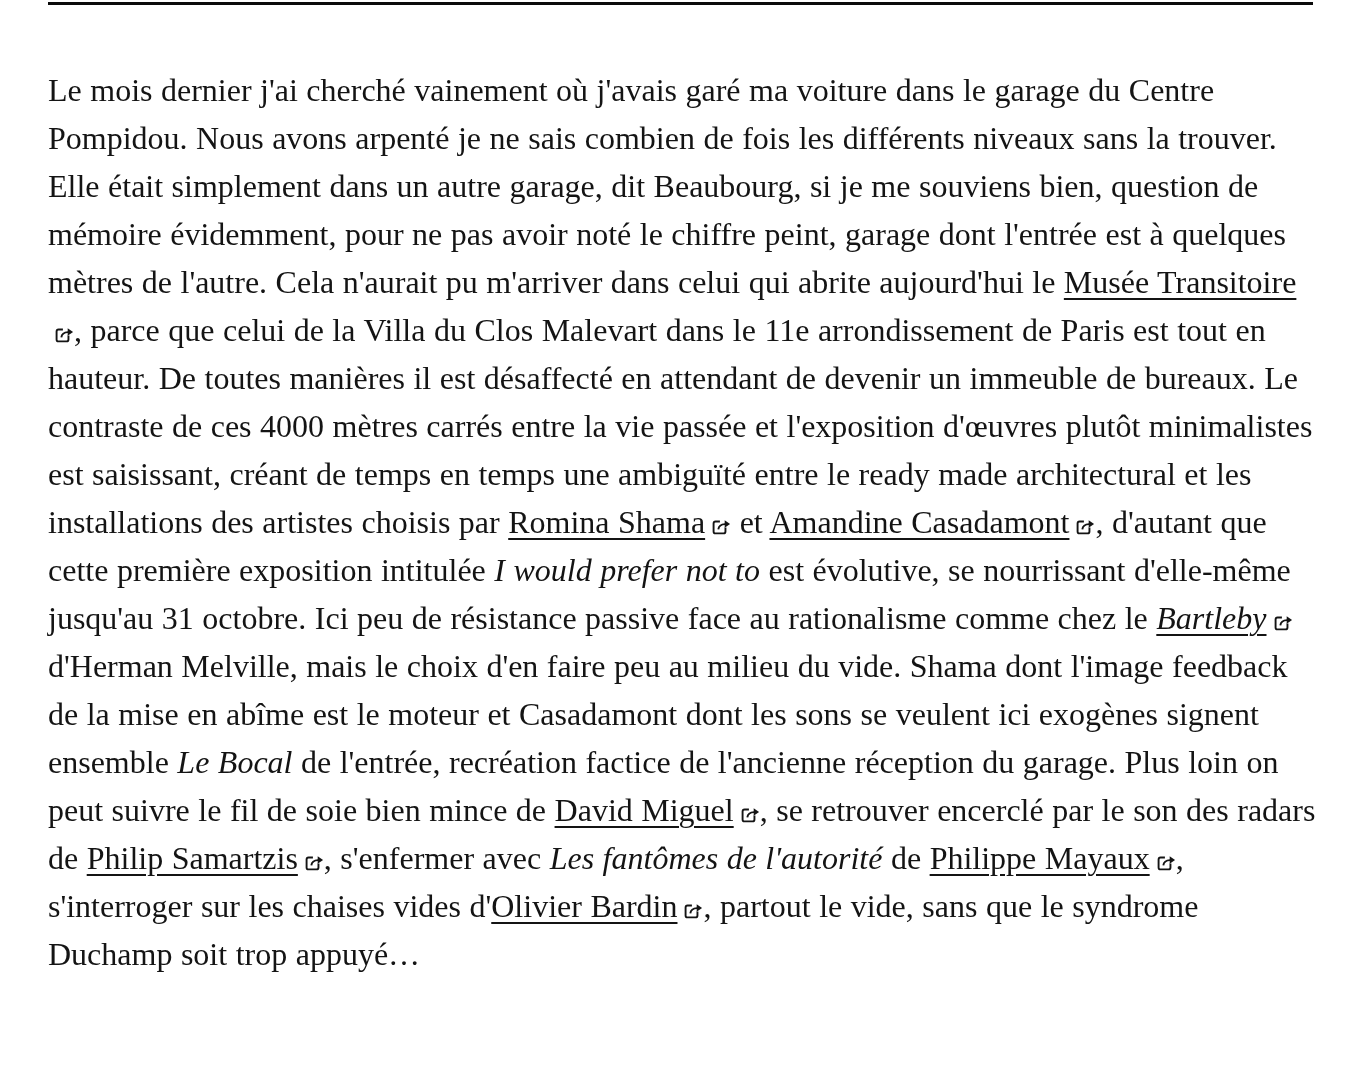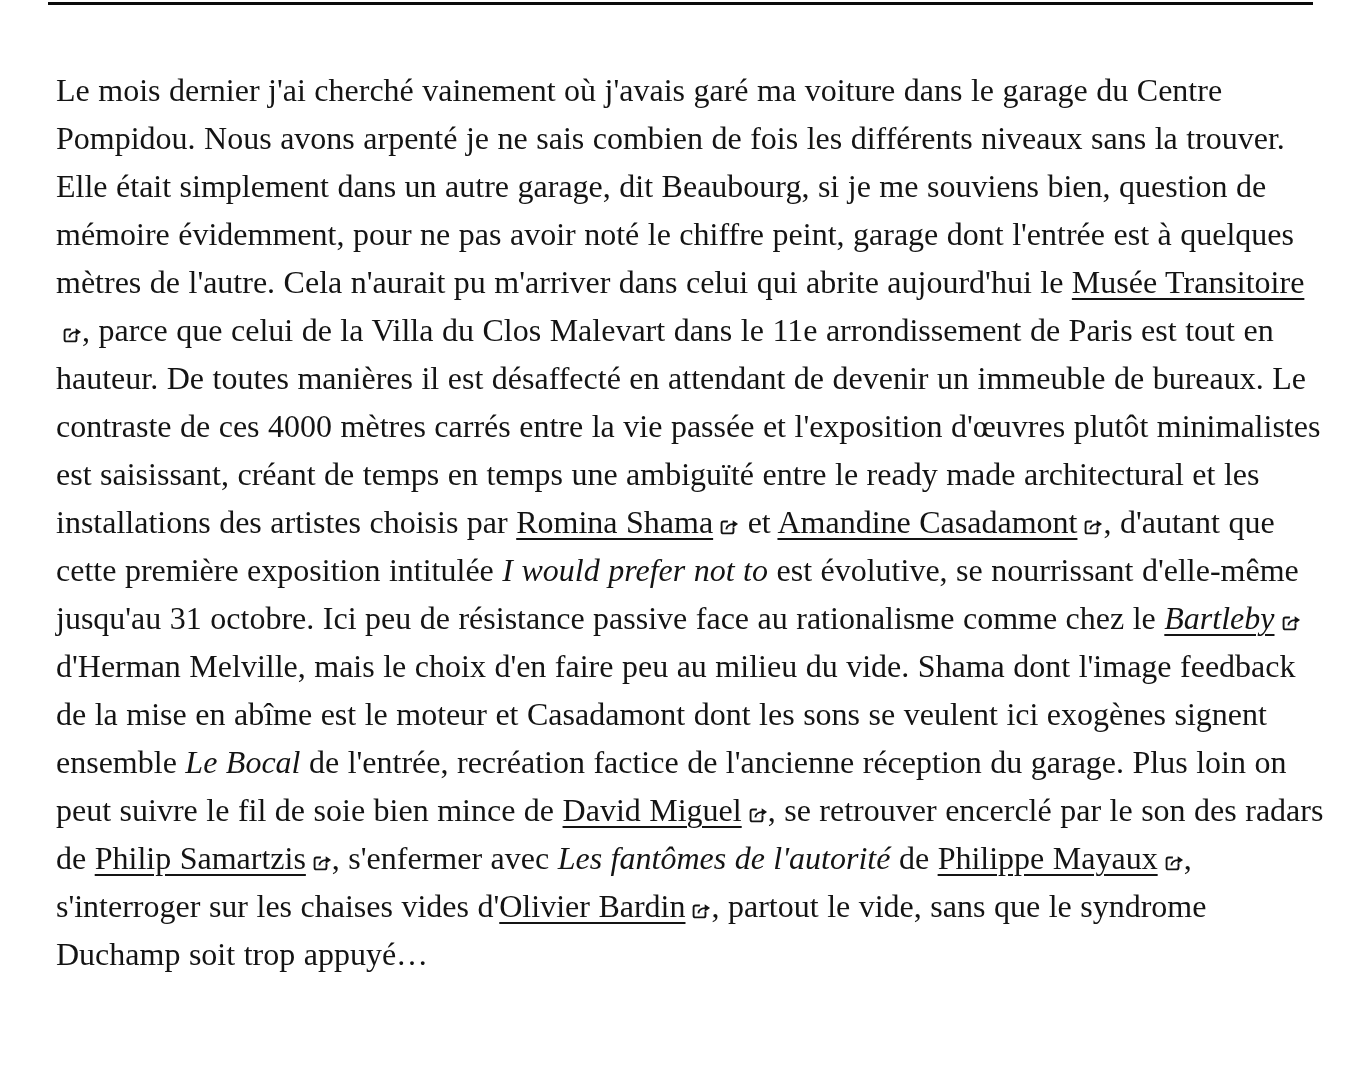--- a/index.html
+++ b/index.html
@@ -25,21 +25,20 @@
   .article {
     position: absolute;
     left: 48px;
     top: 34px;
     width: 1268px;
     font-size: 32px;
     line-height: 48px;
     color: #141414;
     text-align: left;
     word-spacing: 0.5px;
-    margin-left: 8px;
   }
   .article .italic {
     font-style: italic;
   }
   a.ext-link {
     color: inherit;
     text-decoration: underline;
     text-decoration-thickness: 2px;
     text-underline-offset: 5px;
     cursor: pointer;

